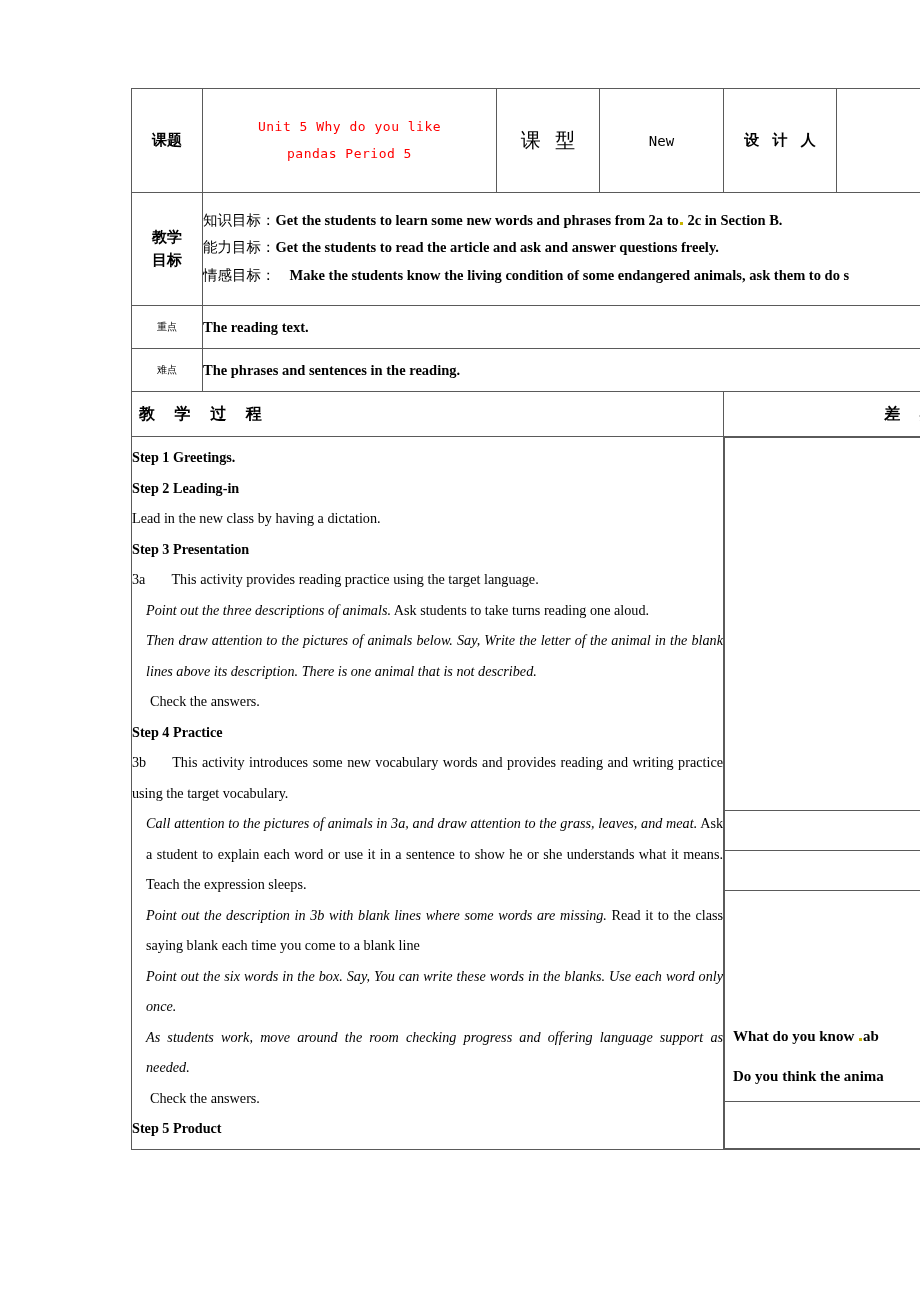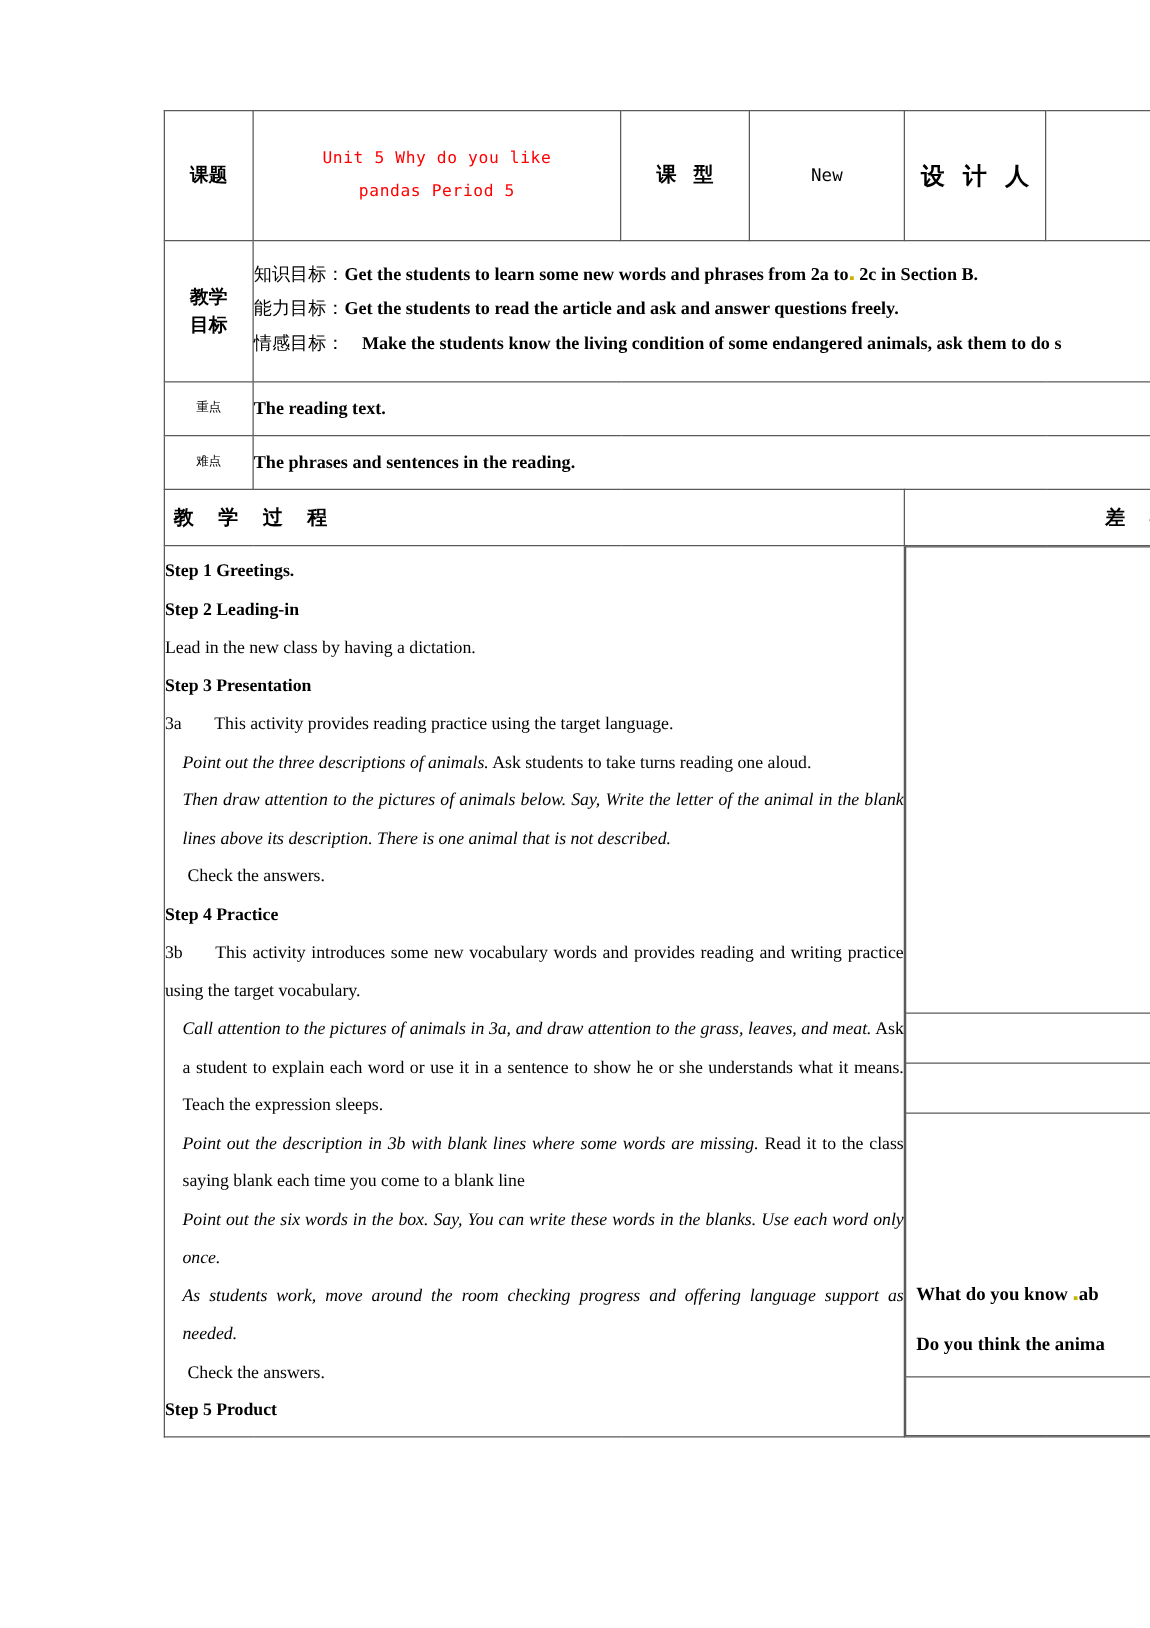--- a/index.html
+++ b/index.html
@@ -66,37 +66,37 @@
     font-size: 13px;
     letter-spacing: 0.5px;
     line-height: 2.05;
     white-space: nowrap;
   }
 
   .hdr-lbl {
     width: 102px;
     text-align: center;
     font-family: "DejaVu Sans", sans-serif;
-    font-weight: bold;
-    font-size: 16px;
+    font-weight: normal;
+    font-size: 20px;
     letter-spacing: 4px;
     text-indent: 4px;
   }
   .hdr-val {
     width: 123px;
     text-align: center;
     font-family: "DejaVu Sans Mono", monospace;
     font-size: 14px;
   }
   .hdr-lbl2 {
     width: 112px;
     text-align: center;
     font-family: "DejaVu Sans", sans-serif;
     font-weight: bold;
-    font-size: 19px;
+    font-size: 15px;
     letter-spacing: 4px;
     text-indent: 4px;
   }
   .hdr-blank { width: 330px; }
 
   .row-header { height: 104px; }
 
   
   .row-obj { height: 113px; }
   .obj-cell {

